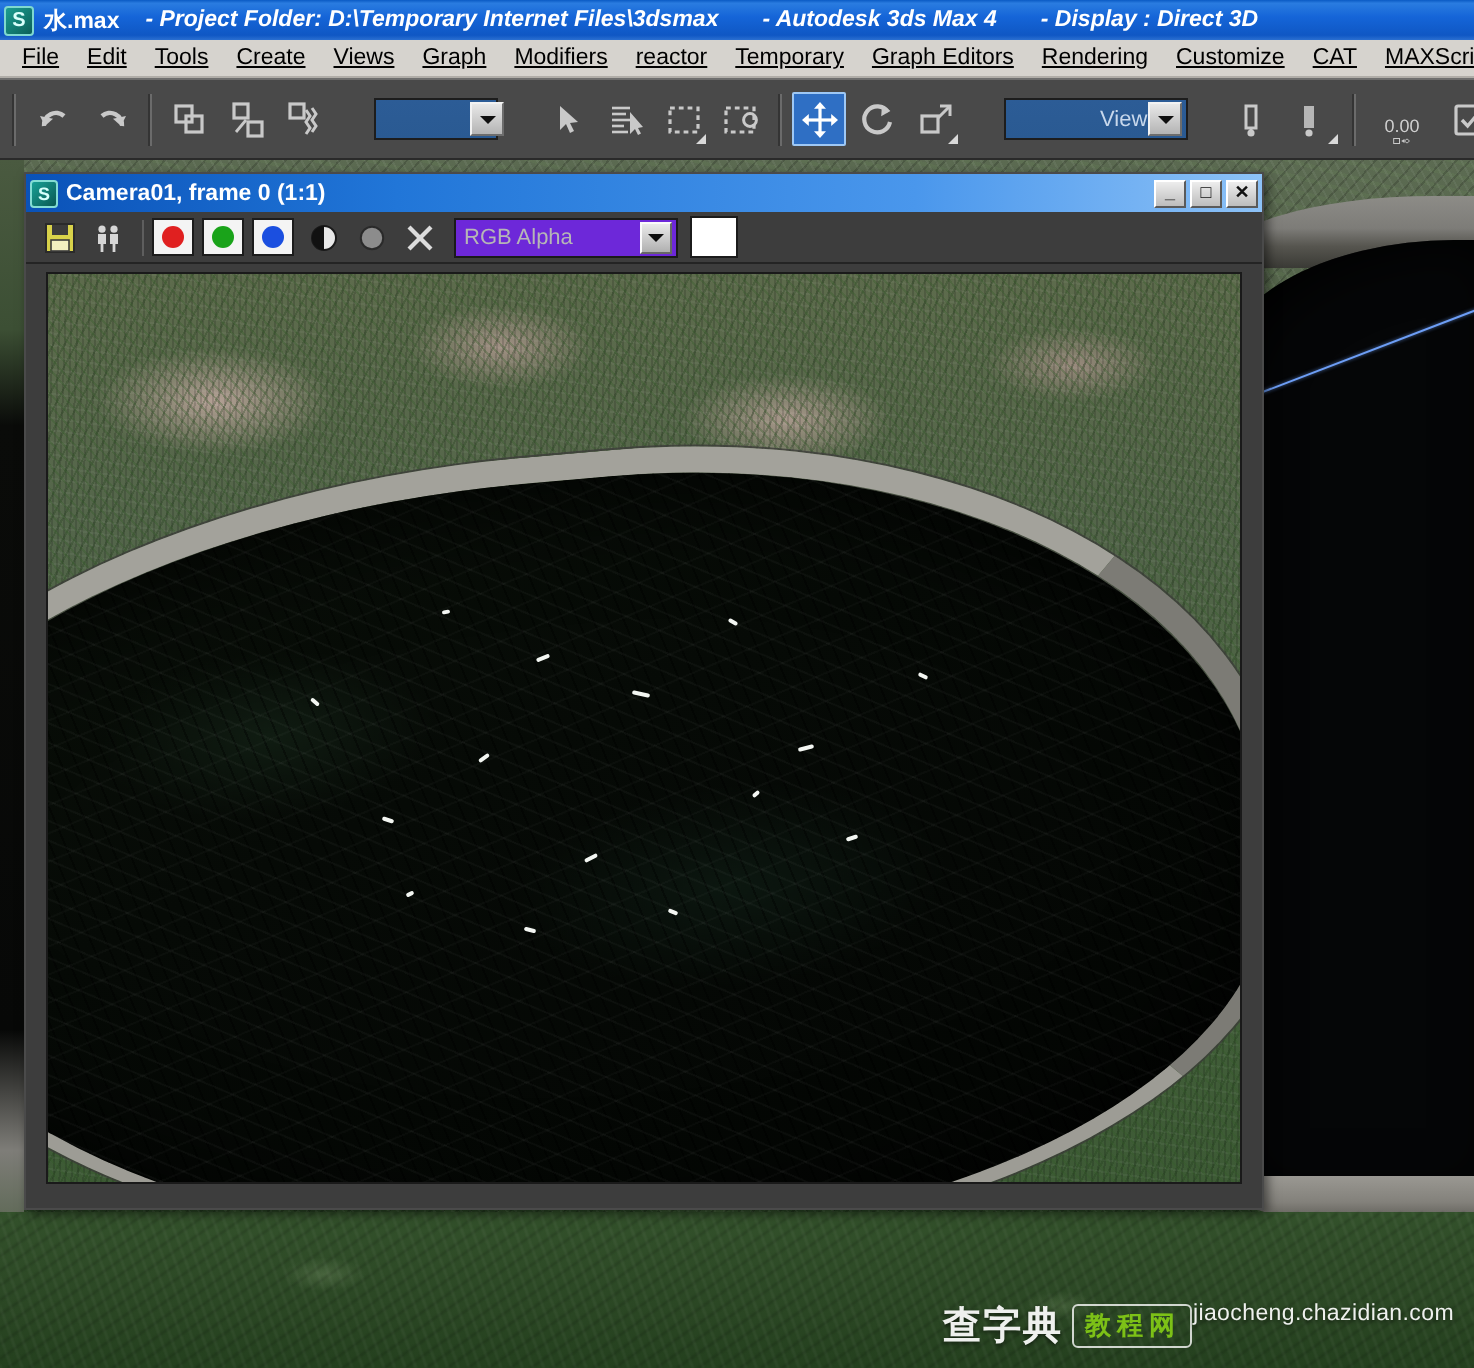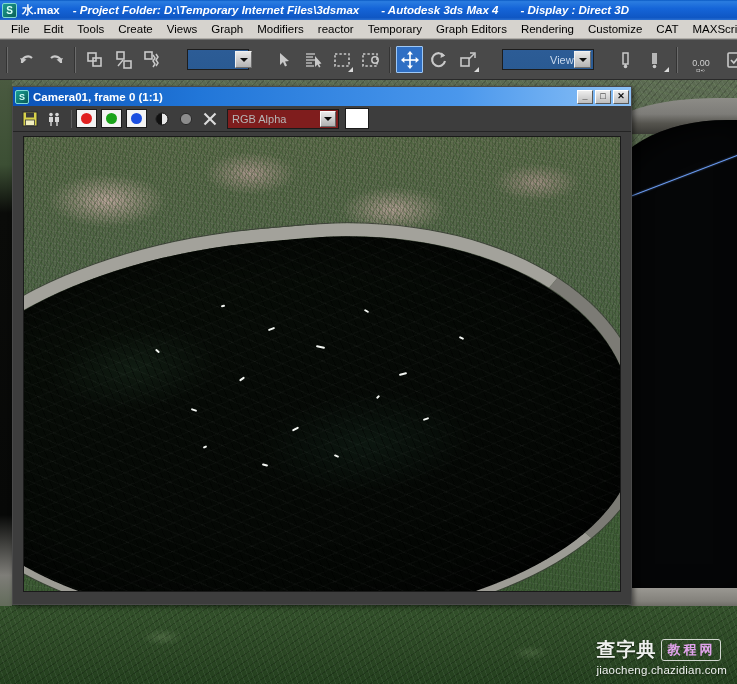--- a/index.html
+++ b/index.html
@@ -30,21 +30,21 @@
   #titlebar .sep { padding: 0 12px 0 10px; font-style: italic; }
 
   
   #menubar {
     position: absolute; left: 0; top: 20px; width: 737px; height: 19px;
     background: #d6d3ce;
     border-bottom: 1px solid #b0ada8;
     display: flex; align-items: center; padding-left: 4px;
     font-size: 11.5px; color: #000;
   }
-  .menuitem { padding: 2px 7px; cursor: default; white-space: nowrap; }
+  .menuitem { padding: 2px 7px; cursor: default; white-space: nowrap; text-decoration: underline; }
 
   
   #toolbar {
     position: absolute; left: 0; top: 39px; width: 737px; height: 41px;
     background: #494949;
     border-top: 1px solid #6e6e6e; border-bottom: 1px solid #2a2a2a;
     display: flex; align-items: center; padding-left: 2px;
     overflow: hidden;
   }
   .tb-sep { width: 2px; height: 26px; margin: 0 4px;
@@ -191,21 +191,21 @@
   .chbtn {
     width: 21px; height: 19px; flex: none; margin-right: 4px;
     background: #f4f4f4; border: 1px solid #1c1c1c;
     display: flex; align-items: center; justify-content: center;
   }
   .chbtn .dot { width: 11px; height: 11px; border-radius: 50%; }
   .rsep { width: 1px; height: 18px; background: #272727; margin: 0 4px; flex: none;
           border-right: 1px solid #5e5e5e; }
   .rcombo {
     width: 112px; height: 20px; flex: none; margin-left: 4px;
-    background: #7f1d1d; border: 1px solid #1a1a1a;
+    background: #6d28d9; border: 1px solid #1a1a1a;
     display: flex; align-items: center;
   }
   .rcombo .val { flex: 1; color: #b6b6b6; font-size: 11px; padding-left: 4px;
                  white-space: nowrap; overflow: hidden; }
   .rcombo .arw {
     width: 16px; height: 16px; margin-right: 2px; flex: none;
     background: linear-gradient(to bottom,#eaeaea,#b0b0b0);
     border: 1px solid #fafafa; border-right-color: #676767; border-bottom-color: #676767;
     display: flex; align-items: center; justify-content: center;
   }
@@ -274,32 +274,32 @@
     border: 13px solid #8b8a84;
     border-top-color: #a3a29b; border-left-color: #93928b;
     border-right-color: #7c7b75; border-bottom-color: #9d9c95;
     box-shadow: 0 0 0 1px rgba(60,60,58,.8), inset 0 0 0 1px rgba(70,70,66,.7);
   }
   .spark { position: absolute; background: #f3f6f2; border-radius: 1px; }
 
   
   #watermark {
     position: absolute; right: 10px; bottom: 8px;
-    display: flex; flex-direction: column; align-items: flex-start;
+    display: flex; flex-direction: row; align-items: flex-start;
     pointer-events: none; opacity: .92;
   }
   #wm-top { display: flex; align-items: center; }
   #wm-cn {
     color: #ffffff; font-size: 19px; font-weight: bold; letter-spacing: 1px;
     font-family: "DejaVu Sans", sans-serif; text-shadow: 0 1px 2px rgba(0,0,0,.6);
   }
   #wm-box {
     margin-left: 5px; padding: 1px 5px;
     border: 1px solid rgba(255,255,255,.85); border-radius: 3px;
-    color: #f0abfc; font-size: 13px; letter-spacing: 3px;
+    color: #84cc16; font-size: 13px; letter-spacing: 3px;
     font-family: "DejaVu Sans", sans-serif; font-weight: bold;
   }
   #wm-url {
     color: #ffffff; font-size: 11.5px; letter-spacing: .2px; margin-top: 1px;
     font-family: "Liberation Sans", sans-serif; text-shadow: 0 1px 2px rgba(0,0,0,.6);
   }
 </style>
 </head>
 <body>
 

